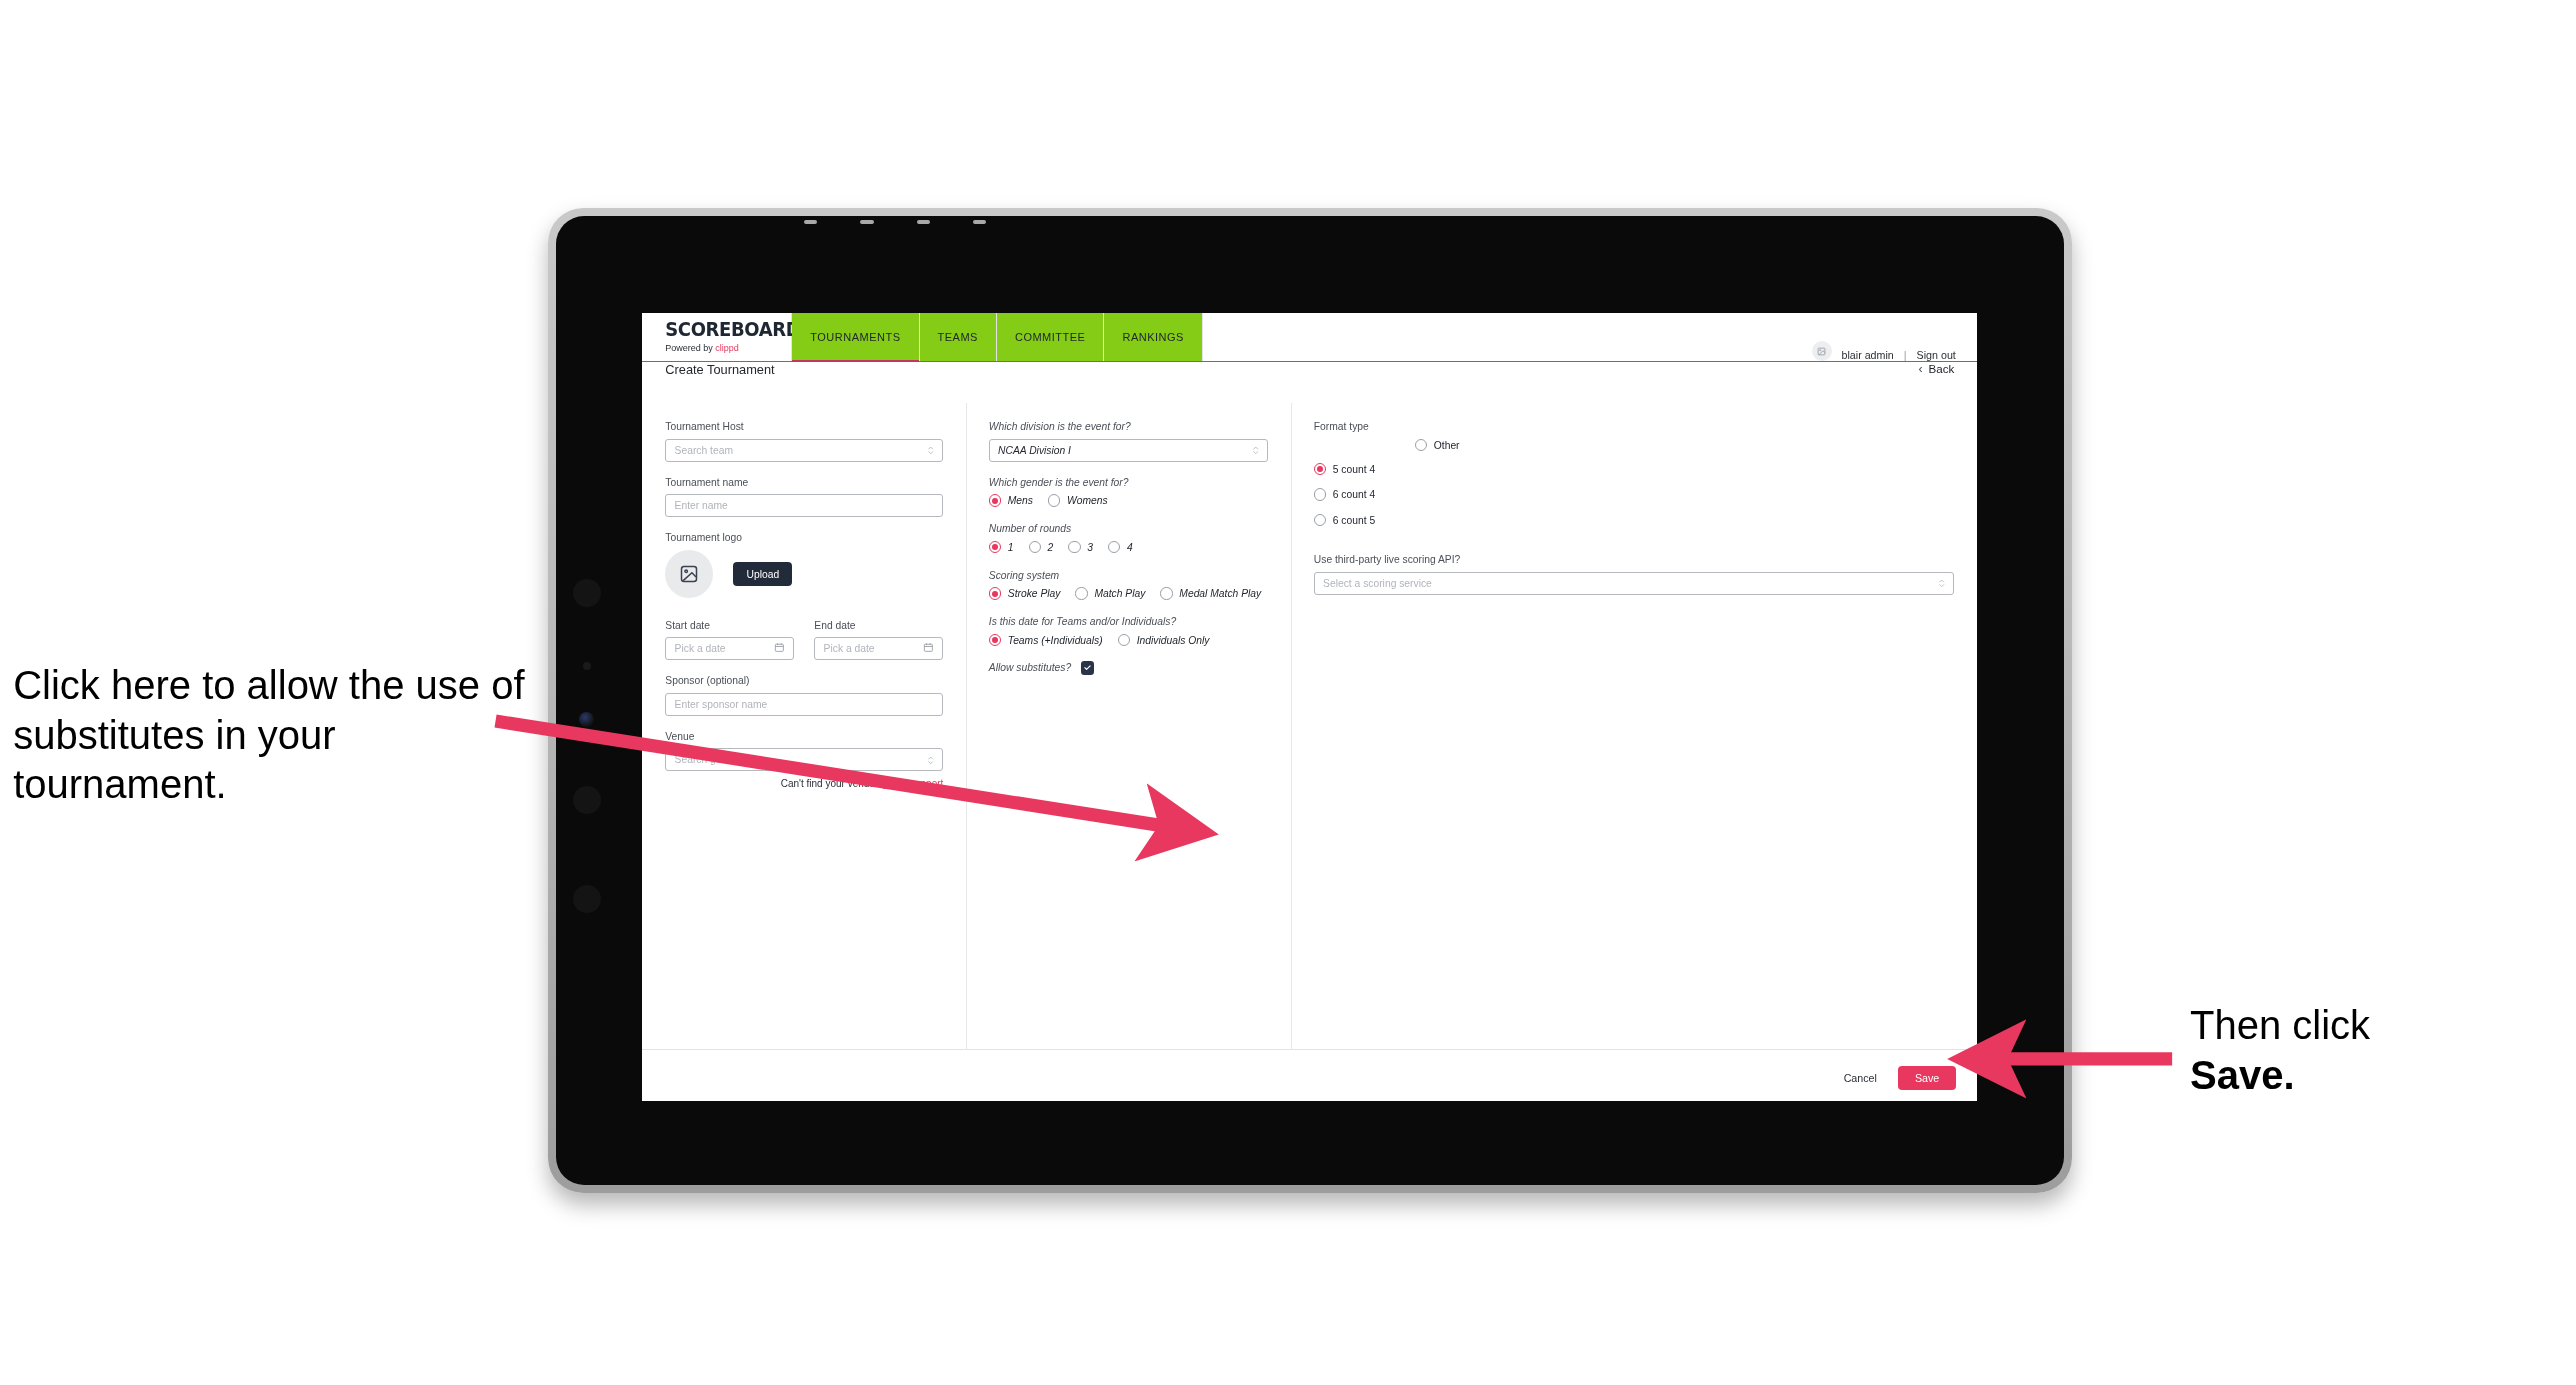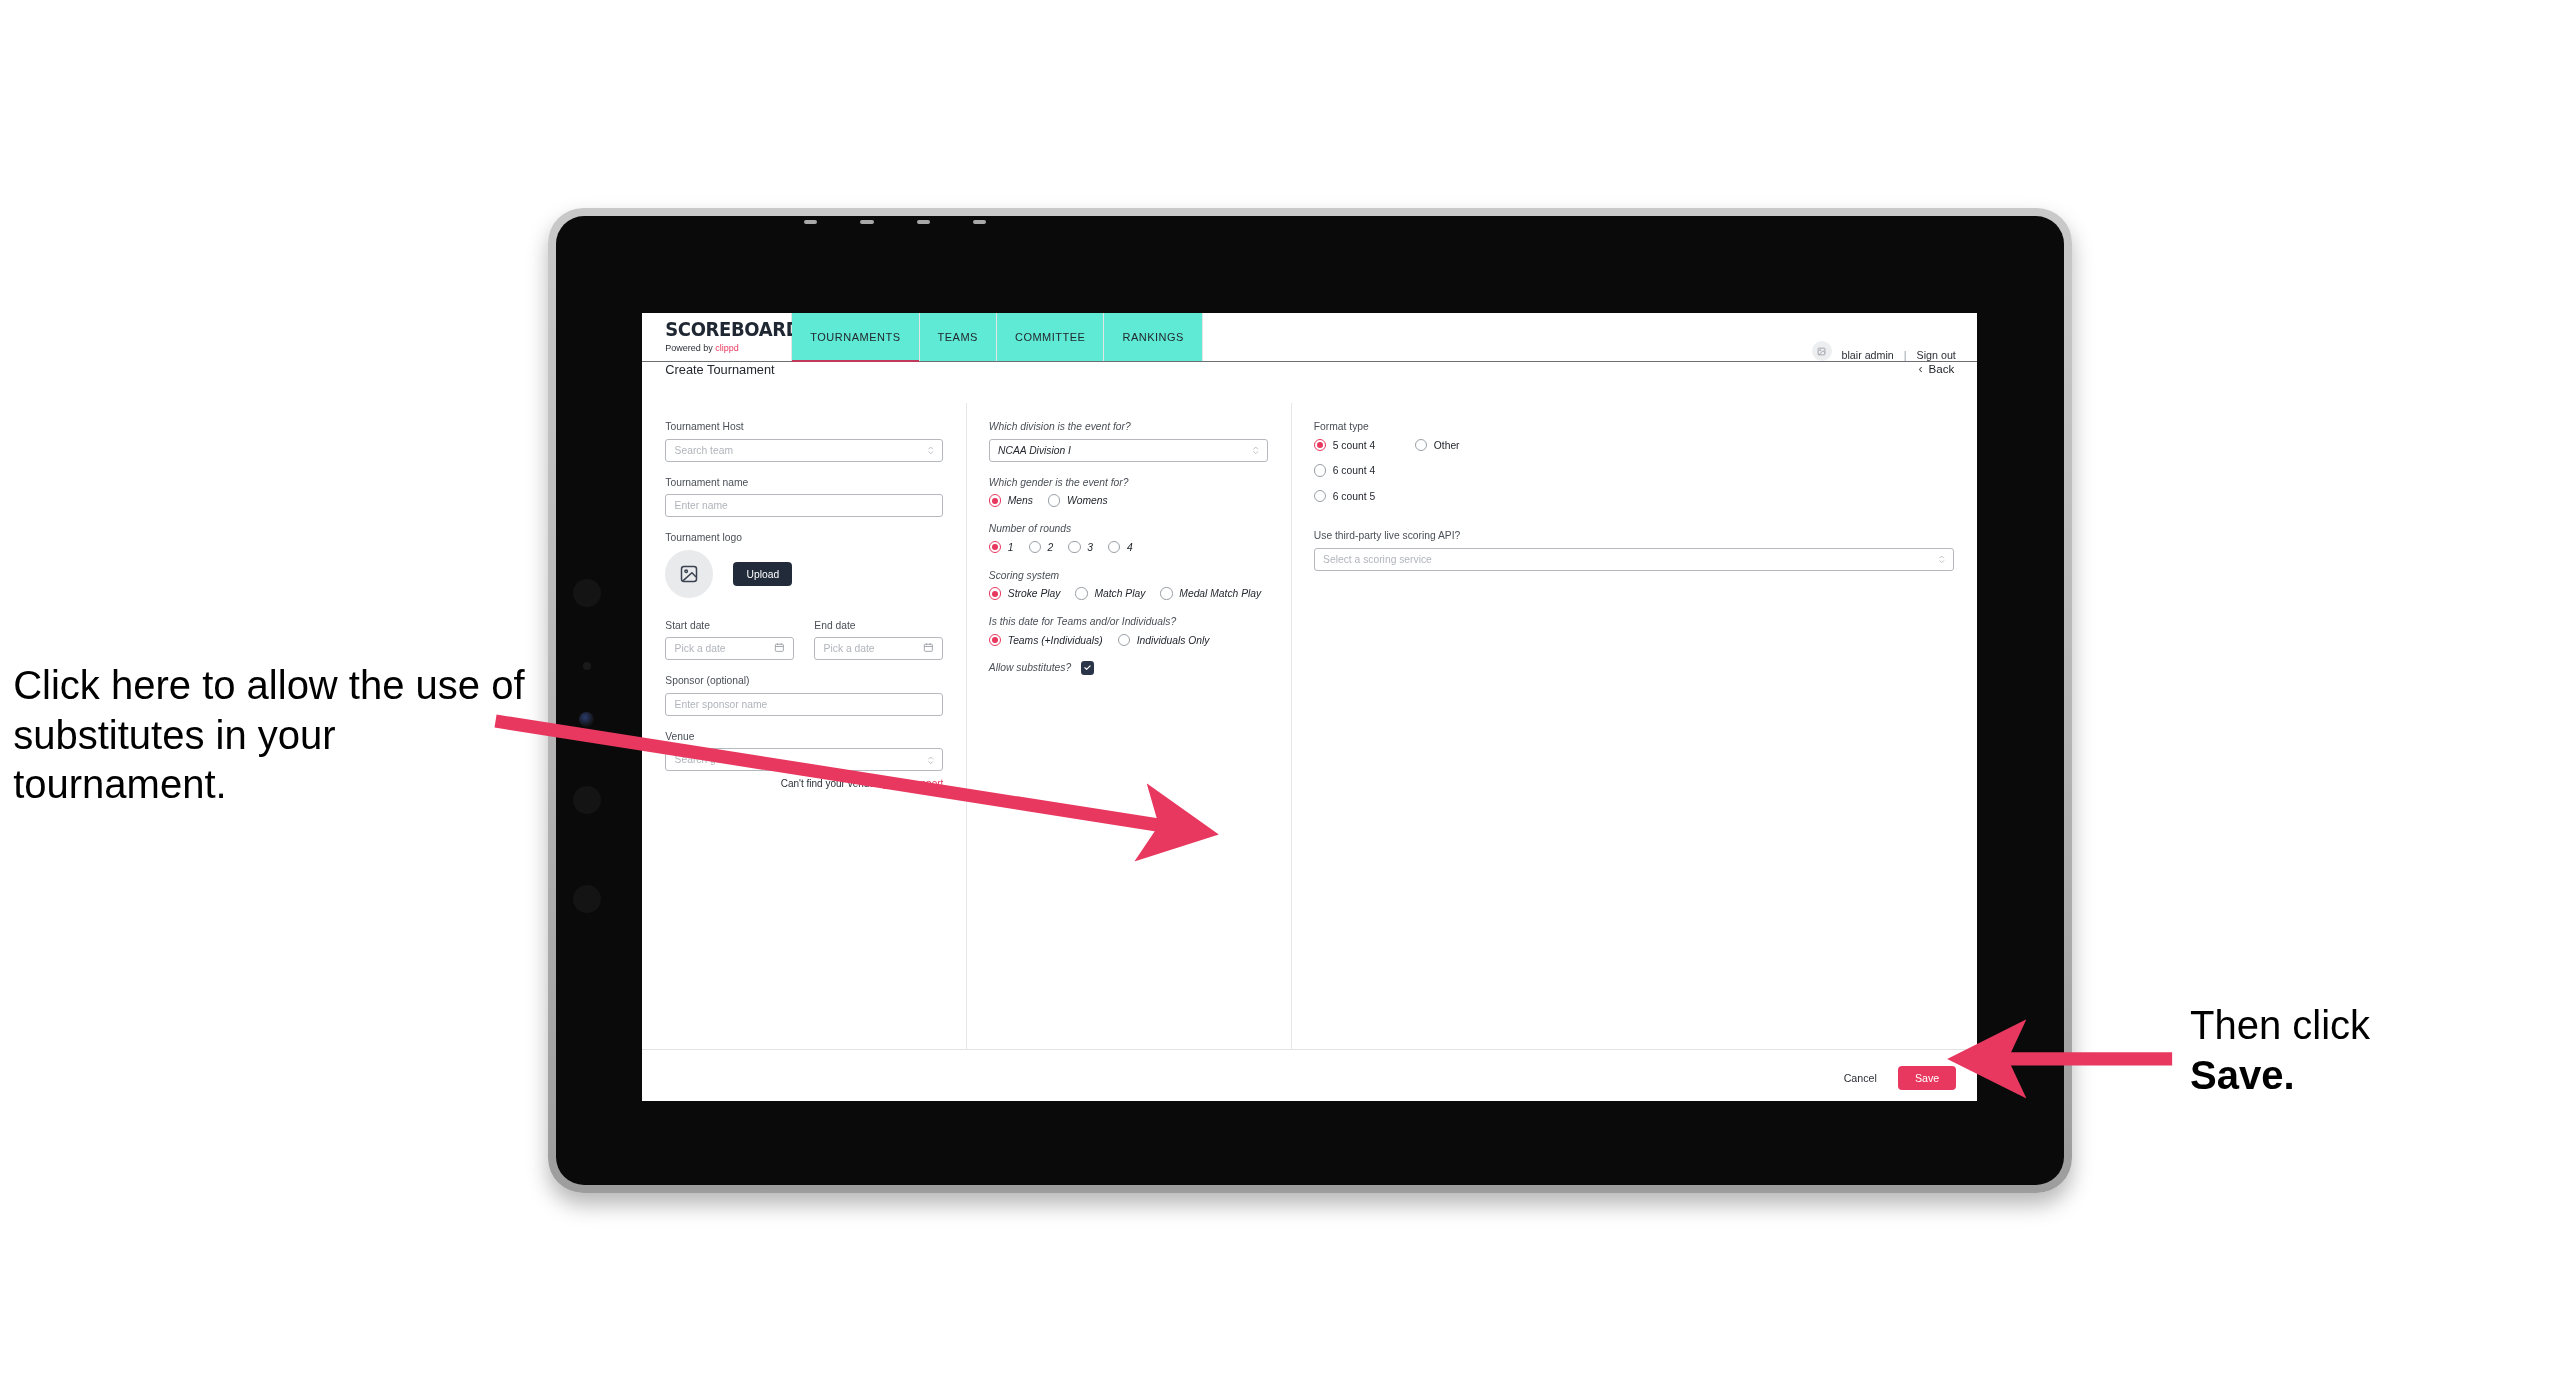--- a/index.html
+++ b/index.html
@@ -82,21 +82,21 @@
   .navtabs{display:flex;align-items:stretch;}
   .navtab{
     display:flex;align-items:center;
     padding:0 18px;
     font-size:11px;
     letter-spacing:0.5px;
     color:#23272e;
     border-right:0.8px solid #e3e4e6;
     cursor:pointer;
     position:relative;
-    background:#5eead4;
+    background:#84cc16;
   }
   .navtab.active:after{
     content:"";position:absolute;left:0;right:0;bottom:-0.8px;height:2.5px;background:#c0395a;
   }
   .userbox{
     margin-left:auto;display:flex;align-items:flex-end;gap:10px;
     padding-right:21.5px;font-size:10.7px;color:#2b2f36;
   }
   .avatar{
     width:20px;height:20px;border-radius:50%;background:#eceef0;
@@ -181,21 +181,21 @@
   .radios{display:flex;align-items:center;gap:15px;flex-wrap:wrap;}
   .radiopair{display:flex;align-items:center;gap:6.6px;cursor:pointer;font-size:10.3px;color:#23272e;}
   .rad{
     width:12.4px;height:12.4px;border-radius:50%;
     border:1.2px solid #9aa0a6;box-sizing:border-box;
     display:flex;align-items:center;justify-content:center;flex:0 0 auto;
   }
   .rad.on{border-color:#e8385f;}
   .rad.on:after{content:"";width:5.8px;height:5.8px;border-radius:50%;background:#e8385f;display:block;}
 
-  .rgroup-v{display:flex;flex-direction:column;gap:13.2px;}
+  .rgroup-v{display:flex;flex-direction:column;gap:13.2px;margin-top:24px;}
   .fmt-grid{display:flex;}
   .fmt-left{width:101px;}
   .fmt-right{}
 
   .chk-row{display:flex;align-items:center;gap:10px;margin-top:15px;}
   .chk{
     width:13.2px;height:13.2px;border-radius:3.3px;background:#293448;
     display:flex;align-items:center;justify-content:center;cursor:pointer;
   }
   .chk svg{display:block;}

